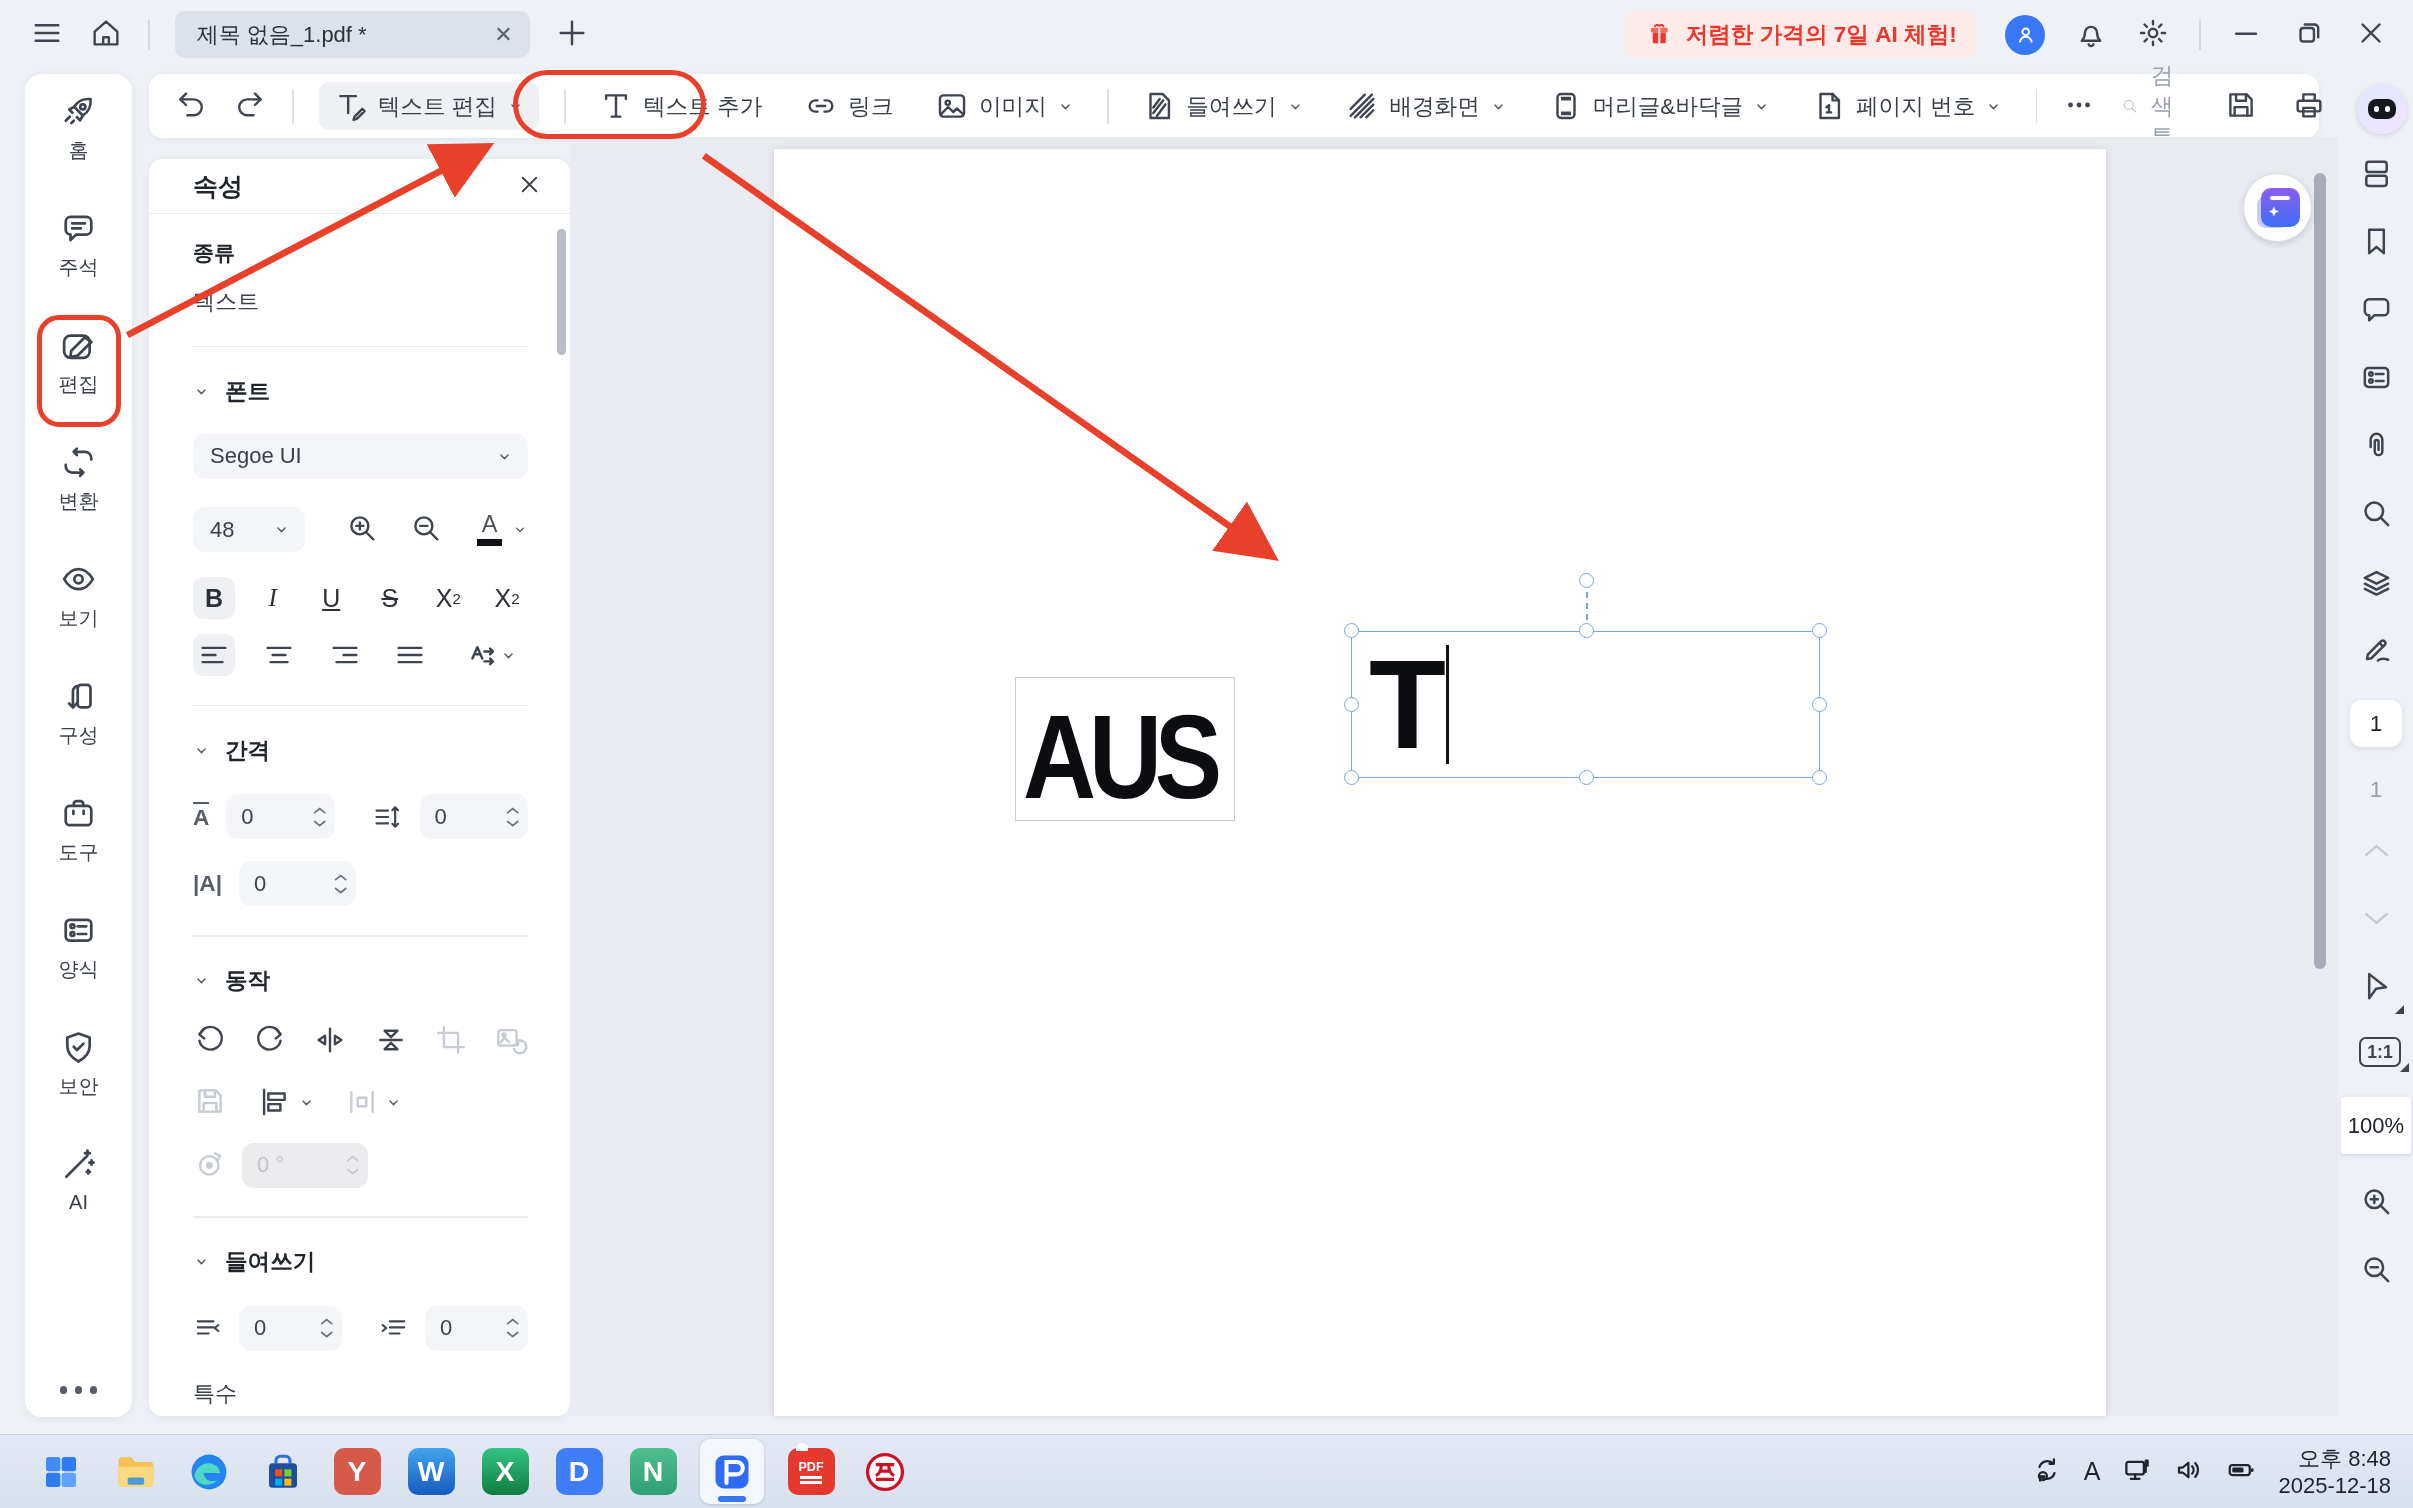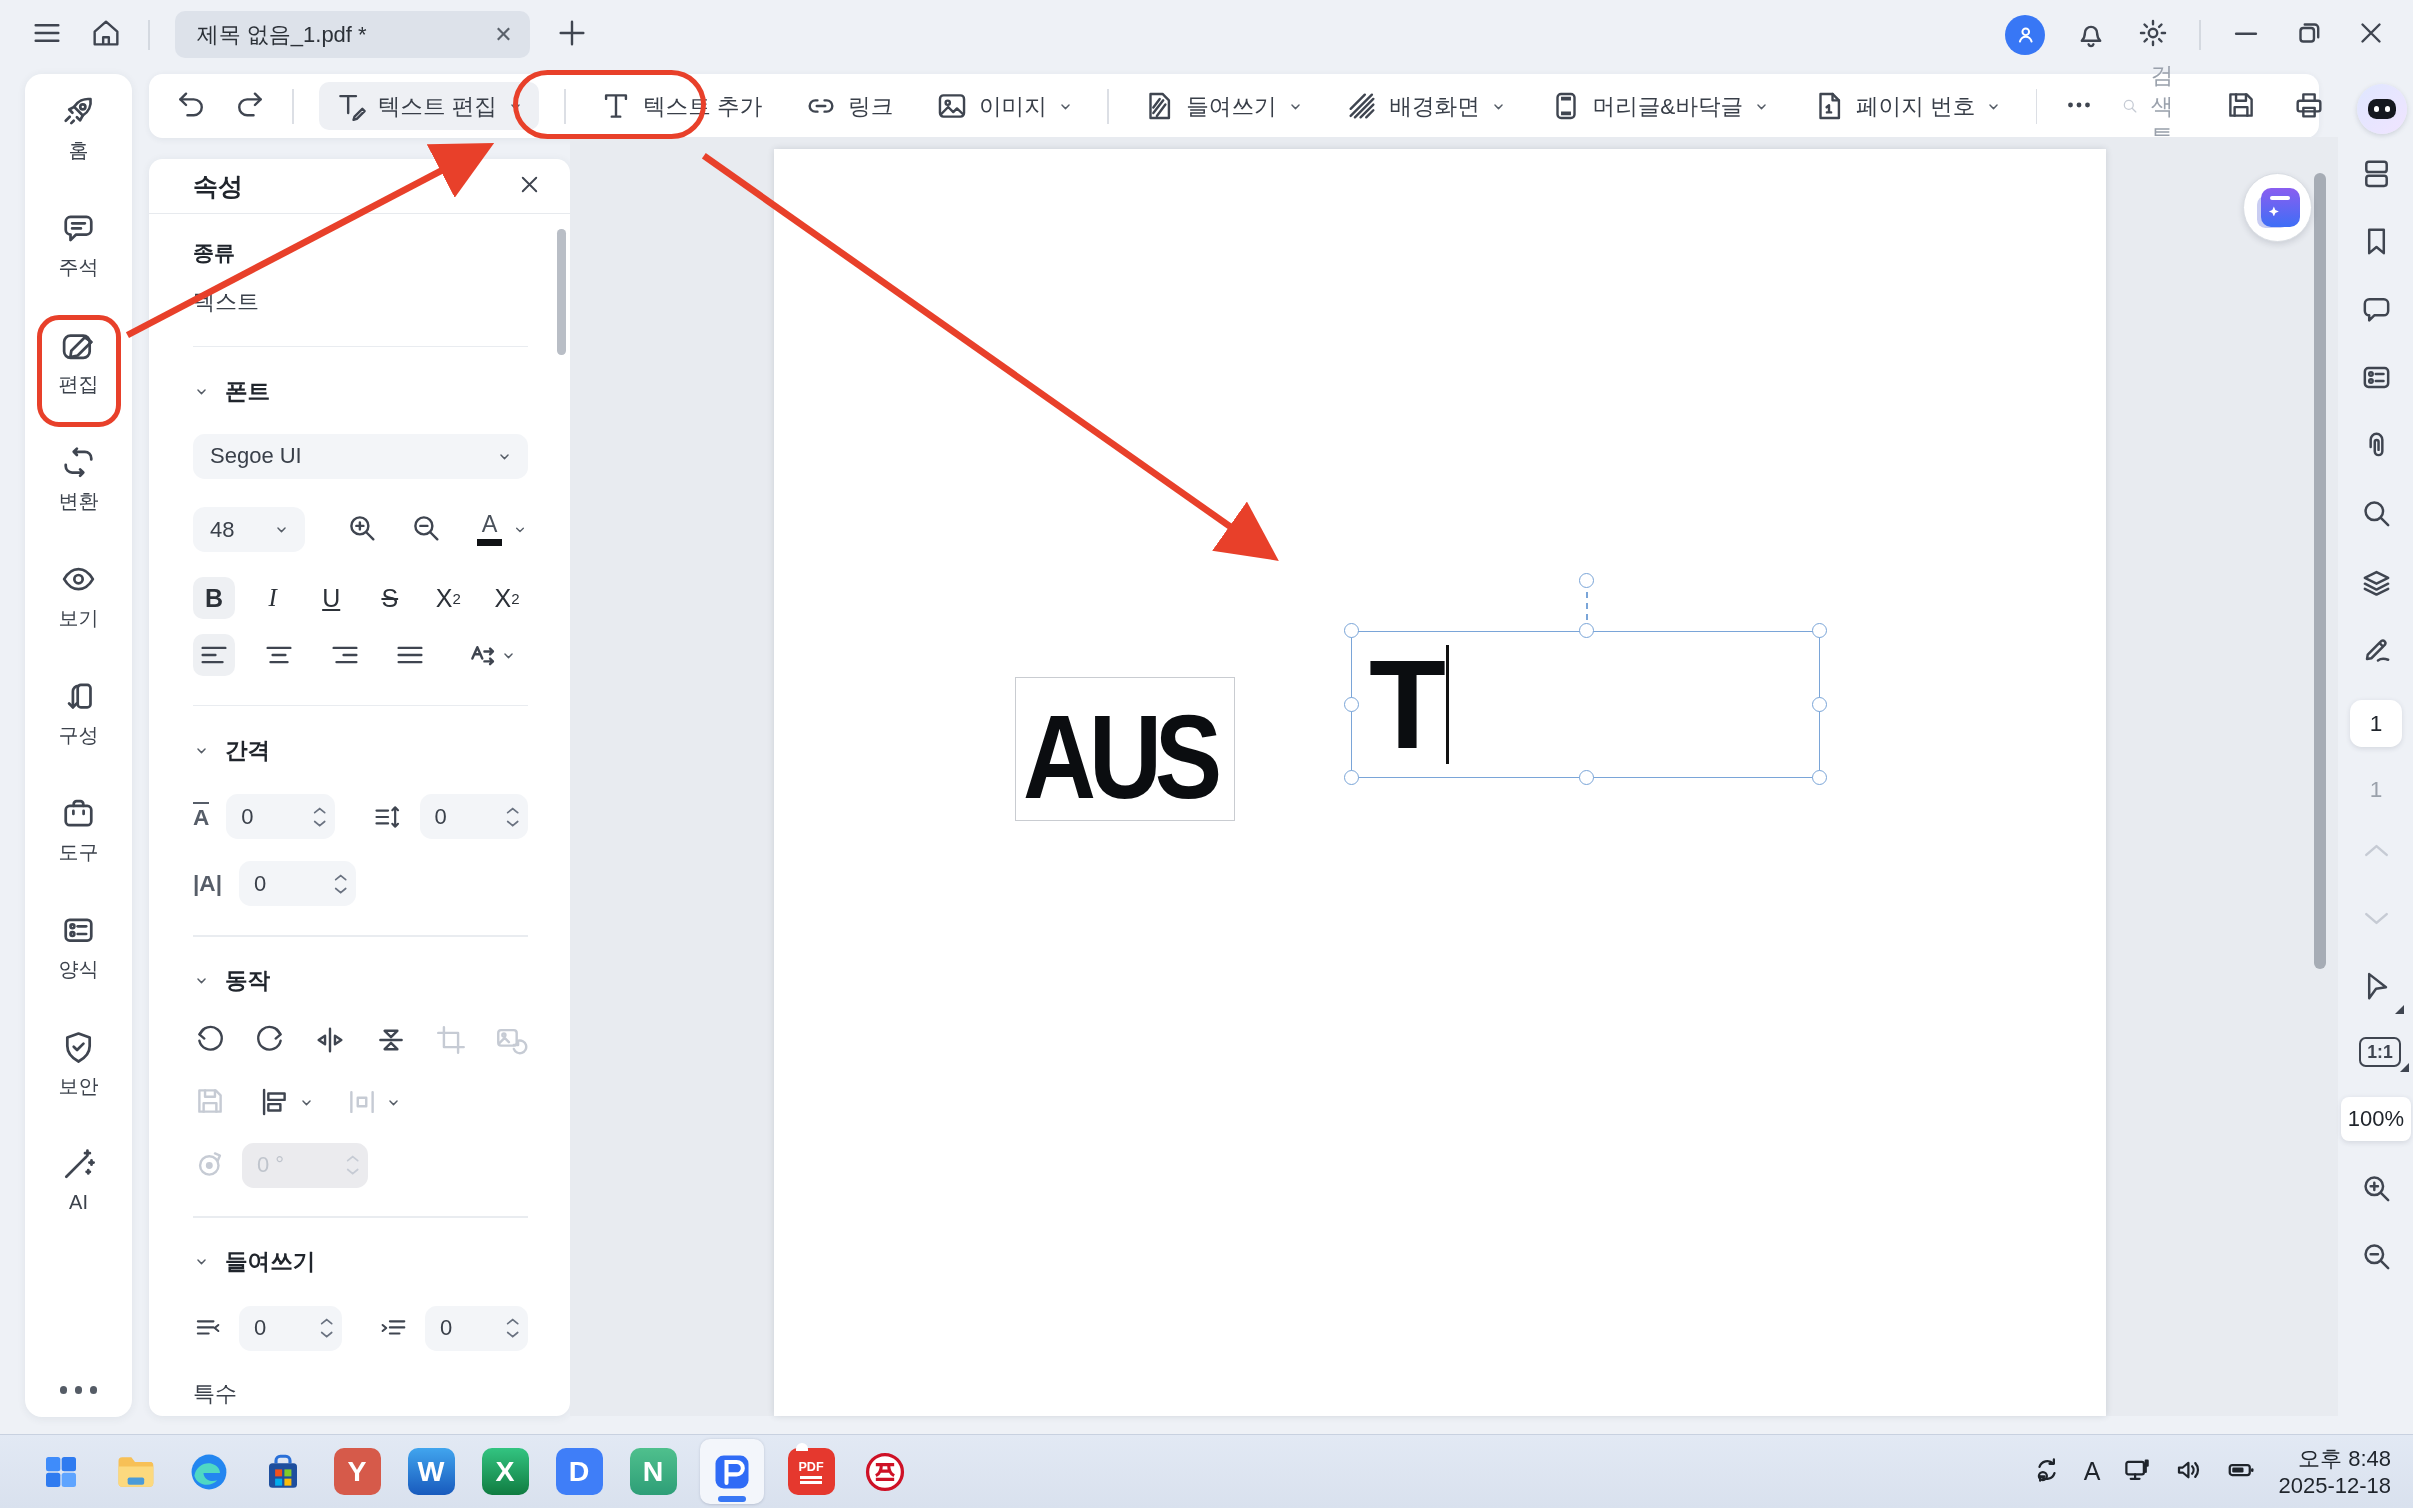--- a/index.html
+++ b/index.html
@@ -96,21 +96,21 @@
   .floatbtn .back { position:absolute; left:13.4px; top:22px; width:32px; height:32px; border-radius:8.4px; background:#c9cdf2; }
   .floatbtn .front { position:relative; width:39px; height:39px; border-radius:10px; background:linear-gradient(180deg,#8a5ef0,#3e6ef6); margin-left:6.7px; }
   .floatbtn .front .bar { position:absolute; left:8.4px; top:7.5px; width:20px; height:4.2px; border-radius:2.5px; background:#fff; }
   .floatbtn .front .spark { position:absolute; left:7.5px; top:18.4px; width:10px; height:10px; background:#fff; clip-path:polygon(50% 0,65% 35%,100% 50%,65% 65%,50% 100%,35% 65%,0 50%,35% 35%); }
 
   
   .rstrip { position:absolute; left:2346px; top:156px; width:60px; display:flex; flex-direction:column; align-items:center; gap:30px; }
   .rstrip svg.ic { width:35px; height:35px; }
   .pagepill { width:52px; height:47px; background:#fff; border-radius:11.7px; box-shadow:0 1.7px 5px rgba(40,50,70,.12); display:flex; align-items:center; justify-content:center; font-size:22.6px; color:#20252c; }
   .totpage { font-size:22.6px; color:#9aa1ab; }
-  .zoomlvl { width:70px; height:44px; background:#fff; border-radius:8px; box-shadow:0 1.7px 5px rgba(40,50,70,.12); display:flex; align-items:center; justify-content:center; font-size:22px; color:#20252c; }
+  .zoomlvl { width:70px; height:57px; background:#fff; border-radius:3px; box-shadow:0 1.7px 5px rgba(40,50,70,.12); display:flex; align-items:center; justify-content:center; font-size:22px; color:#20252c; }
   .fit { border:2.5px solid #3f4550; border-radius:6.7px; font-size:17.6px; font-weight:bold; color:#3f4550; padding:2.5px 5.9px; position:relative;margin-left:8px; }
   .corner:after { content:""; position:absolute; right:-10px; bottom:-6.7px; border-left:9.2px solid transparent; border-bottom:9.2px solid #3f4550; }
 
   
   .ring { position:absolute; border:5px solid #e8402a; z-index:50; }
   .ring.edit { left:37px; top:315px; width:84px; height:112px; border-radius:22px; }
   .ring.addtext { left:513px; top:70px; width:193px; height:69px; border-radius:37px; }
   .overlay { position:absolute; left:0; top:0; z-index:49; pointer-events:none; }
 
   
@@ -140,20 +140,29 @@
     <span class="vdiv"></span>
     <div class="tab">
       <span>제목 없음_1.pdf *</span>
       <span class="x">✕</span>
     </div>
     <span><svg class="ic" viewBox="0 0 24 24">
           <path d="M12 4v16M4 12h16" stroke-width="2.2"></path>
         </svg></span>
   </div>
   <div class="grp" style="margin-left:auto; gap:28.5px;">
+    <div class="promo">
+      <svg style="width:28.5px;height:28.5px;" viewBox="0 0 24 24">
+        <rect x="5" y="6.5" width="14" height="4" rx="1" fill="#f2685c"></rect>
+        <rect x="6.5" y="10.5" width="11" height="9" rx="1" fill="#e8382d"></rect>
+        <rect x="11" y="6.5" width="2" height="13" fill="#ffd7e0"></rect>
+        <path d="M8.5 6 c0-2 3-2.5 3.5-.5 M15.5 6 c0-2-3-2.5-3.5-.5" stroke="#e8382d" stroke-width="1.6" fill="none"></path>
+      </svg>
+      <span>저렴한 가격의 7일 AI 체험!</span>
+    </div>
     <div class="avatar">
       <svg style="width:23.5px;height:23.5px;" viewBox="0 0 24 24">
           <circle cx="12" cy="9" r="3.4" stroke="#fff" stroke-width="2" fill="none"></circle>
           <path d="M6 19c1-3.4 3.3-5 6-5s5 1.6 6 5" stroke="#fff" stroke-width="2" fill="none" stroke-linecap="round"></path>
         </svg>
     </div>
     <span><svg class="ic" viewBox="0 0 24 24">
           <path d="M5.5 17.5h13c-1.6-1.7-2.2-3.3-2.2-5.5a4.3 4.3 0 0 0-8.6 0c0 2.2-.6 3.8-2.2 5.5z M10.3 20a1.8 1.8 0 0 0 3.4 0" stroke-width="2"></path>
         </svg></span>
     <span><svg class="ic" viewBox="0 0 24 24">

